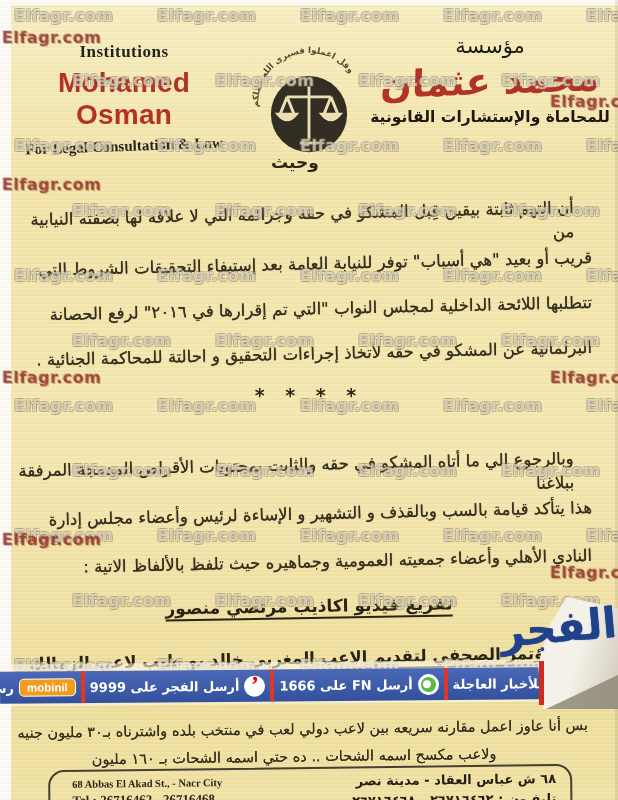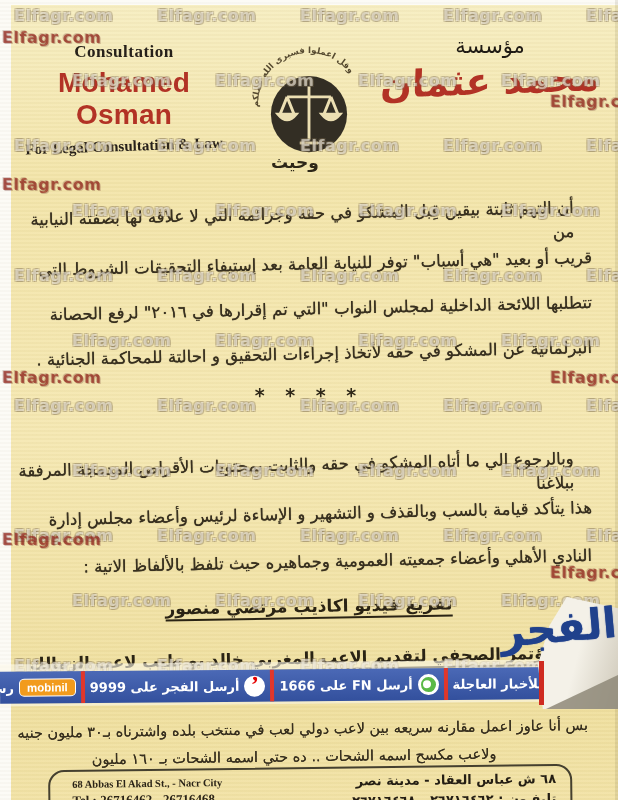--- a/index.html
+++ b/index.html
@@ -93,21 +93,21 @@
 <body>
 
 <div class="page">
   <div class="edge-left"></div>
   <div class="edge-top"></div>
   <div class="edge-right"></div>
 
   <div class="content">
 
     <div class="abs hdr-en">
-      <div class="l1">Consultation</div>
+      <div class="l1">Institutions</div>
       <div class="l2">Mohamed Osman</div>
       <div class="l3">For Legal Consultation &amp; Law</div>
     </div>
 
     <div class="abs hdr-logo">
       <svg width="118" height="120" viewBox="0 0 100 104">
         <path id="mottoArc" d="M6 60 A44 44 0 0 1 94 54" fill="none"></path>
         <text font-size="7.5" fill="#55492f" font-weight="bold">
           <textPath href="#mottoArc">وقل اعملوا فسيرى الله عملكم</textPath>
         </text>
@@ -120,20 +120,21 @@
           <path d="M69 51 L63 66 M69 51 L75 66"></path>
           <path d="M23 66 Q31 76 39 66 Z" fill="#ecdfb2"></path>
           <path d="M61 66 Q69 76 77 66 Z" fill="#ecdfb2"></path>
         </g>
       </svg>
     </div>
 
     <div class="abs hdr-ar">
       <div class="l1 ar">مؤسسة</div>
       <div class="l2 ar">محمد عثمان</div>
+      <div class="l3 ar">للمحاماة والإستشارات القانونية</div>
     </div>
 
     <div class="abs opening ar">وحيث</div>
 
     <div class="abs line ar indent" style="top:196px">أن التهم ثابتة بيقين  قِبل المشكو في حقه وجرائمه التي لا علاقه لها بصفته النيابية من</div>
     <div class="abs line ar" style="top:246px">قريب أو بعيد "هي أسباب" توفر للنيابة العامة بعد إستيفاء التحقيقات الشروط التي</div>
     <div class="abs line ar" style="top:291px">تتطلبها اللائحة الداخلية لمجلس النواب "التي تم إقرارها في ٢٠١٦" لرفع الحصانة</div>
     <div class="abs line ar" style="top:336px">البرلمانية عن المشكو في حقه لأتخاذ إجراءات التحقيق و احالتة للمحاكمة الجنائية .</div>
 
     <div class="abs sep">* * * *</div>

